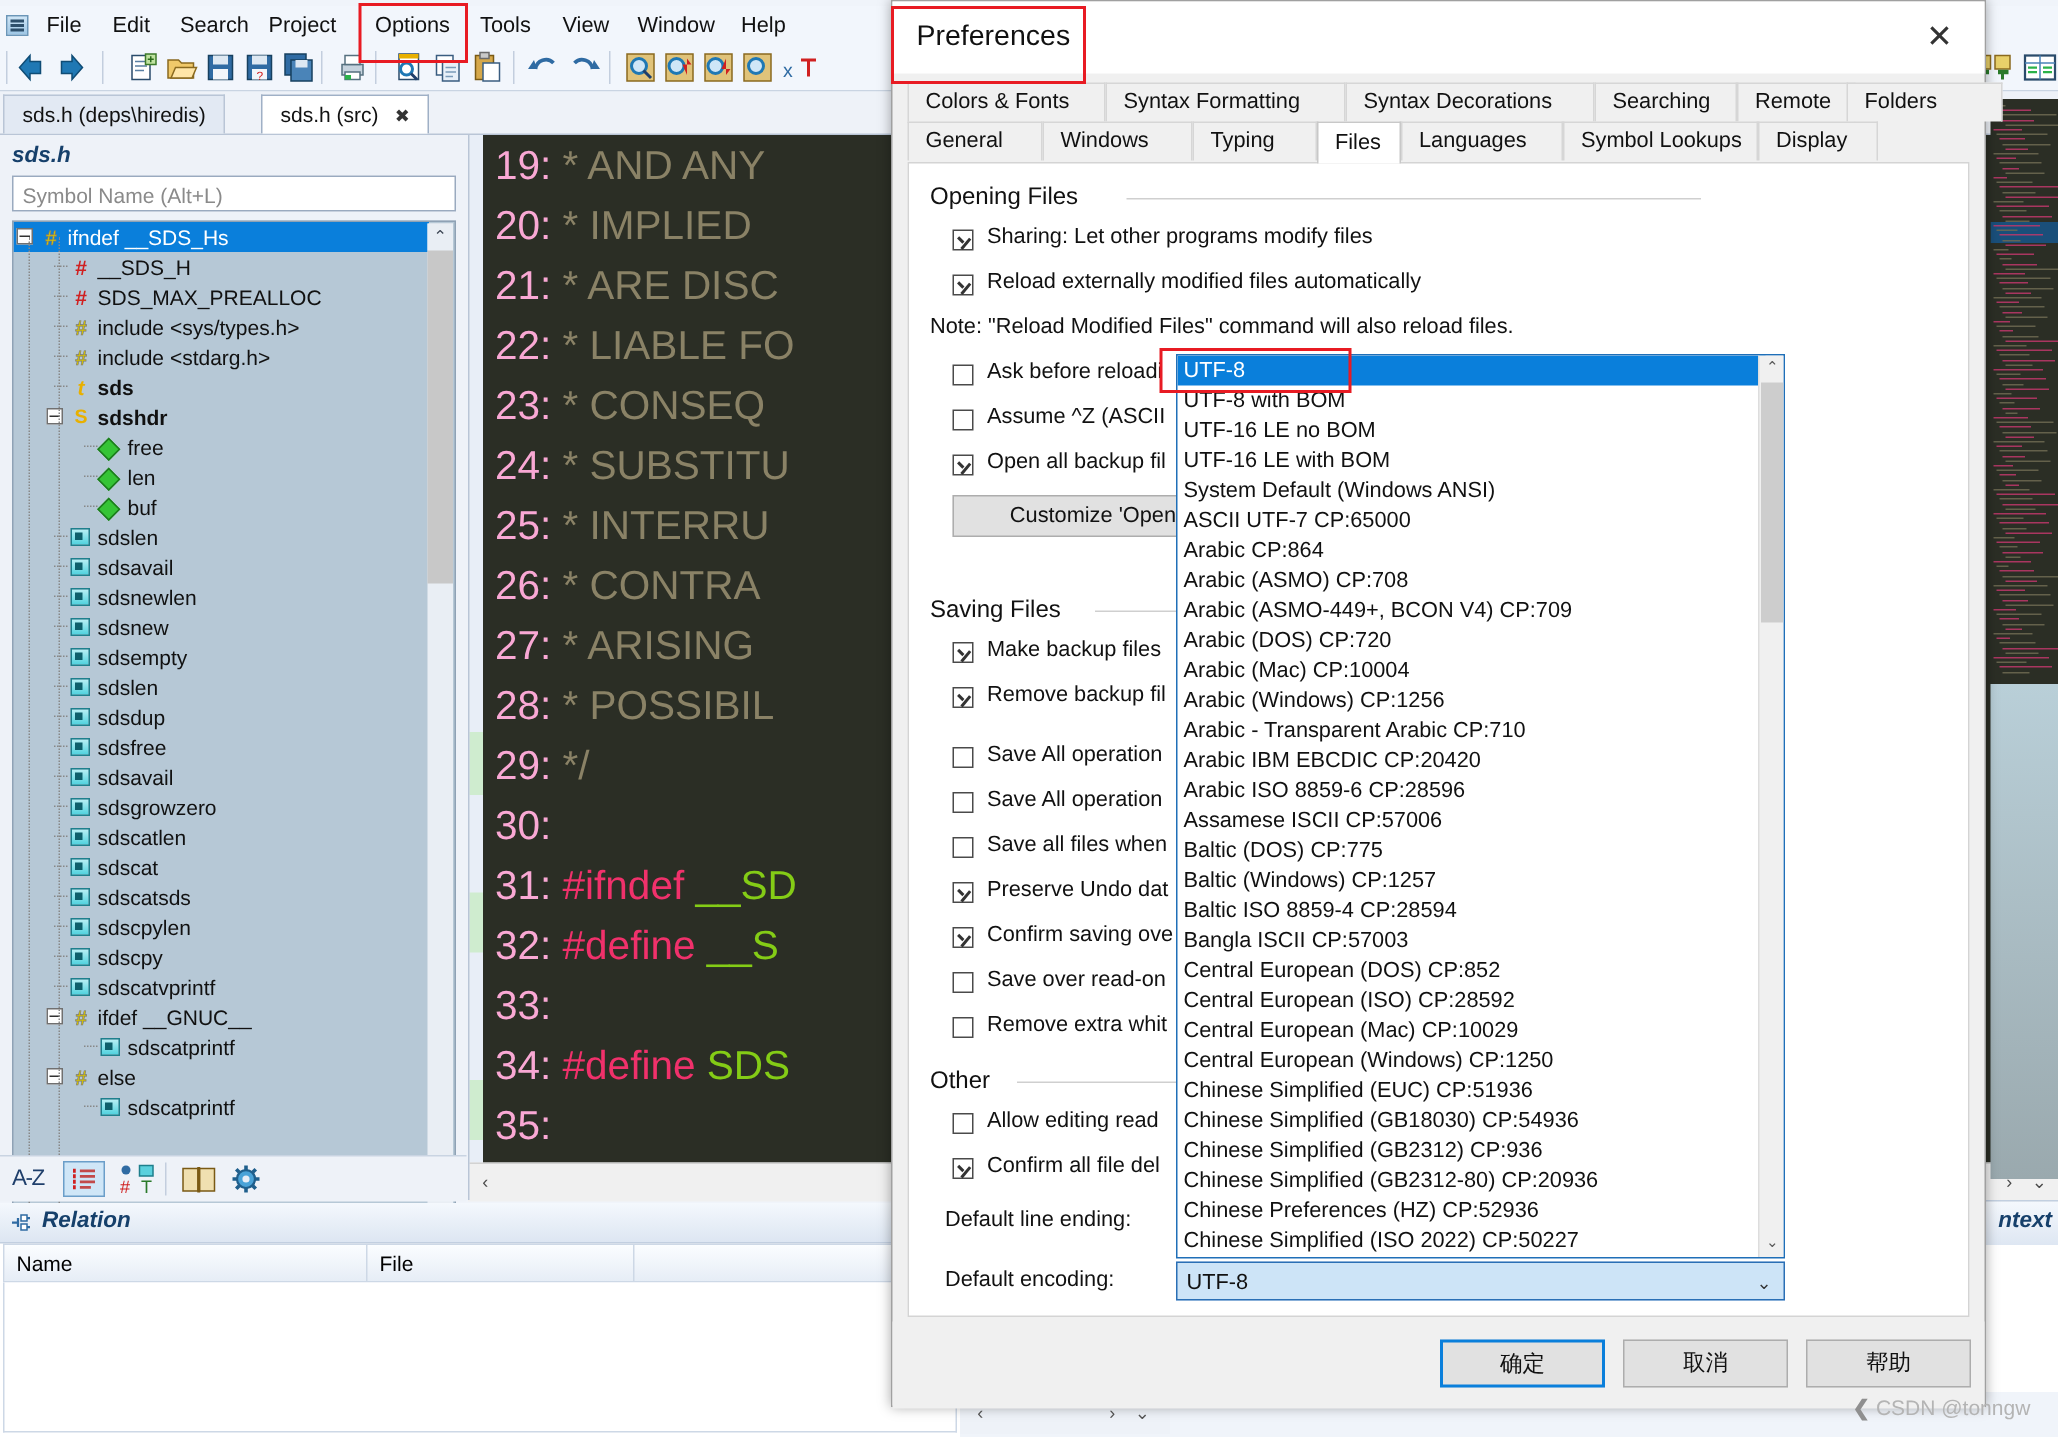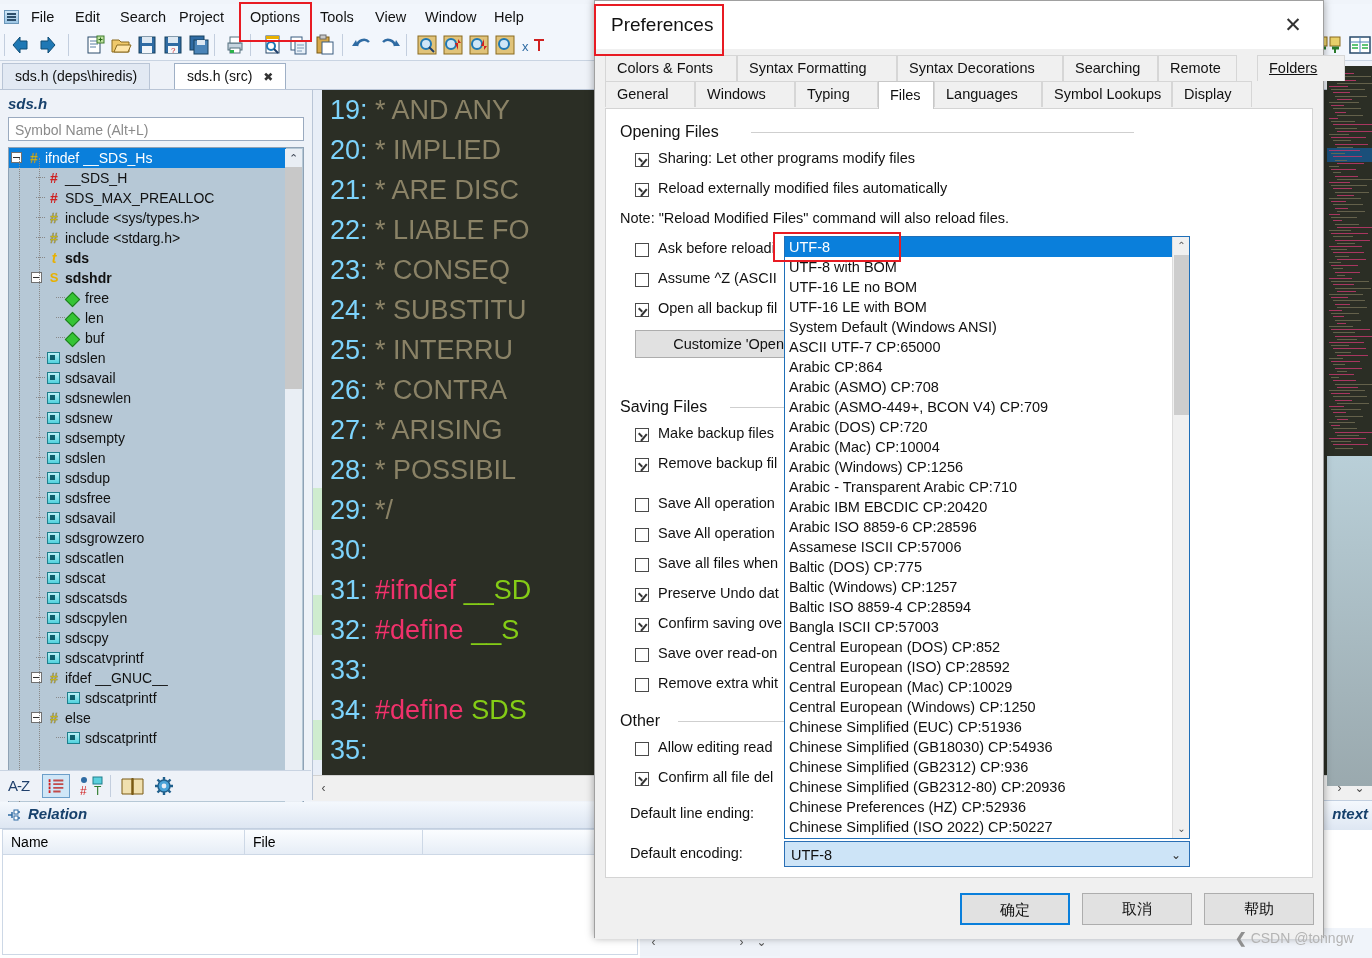--- a/index.html
+++ b/index.html
@@ -75,21 +75,21 @@
   #rel-cols{position:absolute;left:2px;top:27px;width:636px;height:26px;background:linear-gradient(#fbfdff,#e6edf6);border:1px solid #cdd8e6;box-sizing:border-box;}
   .rel-col{position:absolute;top:0;height:24px;line-height:24px;font-size:14px;padding-left:8px;border-right:1px solid #cdd8e6;box-sizing:border-box;}
   #rel-body{position:absolute;left:2px;top:53px;width:636px;height:100px;background:#fff;border:1px solid #cdd8e6;border-top:none;box-sizing:border-box;}
 
   
   #editor{position:absolute;left:312px;top:90px;width:1060px;height:710px;background:#2b2e25;overflow:hidden;}
   #fold{position:absolute;left:0;top:0;width:10px;height:710px;background:#e8eef7;}
   .foldmark{position:absolute;left:0;width:10px;background:#cfeccf;}
   .cline{position:absolute;left:18px;height:40px;line-height:40px;white-space:nowrap;font-size:27px;
      font-family:"Liberation Sans",sans-serif;}
-  .lnum{color:#7dd3fc;}
+  .lnum{color:#f9a8d4;}
   .ccomment{color:#8a8266;}
   .cpre{color:#f0316b;}
   .cid{color:#84cc16;}
   .cstr{color:#e8e07a;}
   #ed-hscroll{position:absolute;left:312px;top:775px;width:1060px;height:25px;background:#f0f0f0;border-top:1px solid #d2d2d2;}
   .hsb-btn{position:absolute;top:3px;width:19px;height:19px;text-align:center;line-height:19px;color:#4a4a4a;font-size:12px;}
 
   
   #minimap{position:absolute;left:1327px;top:66px;width:45px;height:390px;background:#2b2e25;overflow:hidden;}
   .mmline{position:absolute;height:1px;}
@@ -669,21 +669,21 @@
     <div id="prefs-title">Preferences</div>
     <div id="prefs-close">✕</div>
   </div>
 
   <div id="tabs-row1">
       <div class="ptab" style="left: 10px; width: 132px;">Colors &amp; Fonts</div>
       <div class="ptab" style="left: 142px; width: 160px;">Syntax Formatting</div>
       <div class="ptab" style="left: 302px; width: 166px;">Syntax Decorations</div>
       <div class="ptab" style="left: 468px; width: 95px;">Searching</div>
       <div class="ptab" style="left: 563px; width: 79px;">Remote</div>
-      <div class="ptab" style="left: 662px; width: 88px; text-decoration: underline;">Folders</div>
+      <div class="ptab" style="left: 636px; width: 104px;">Folders</div>
     </div>
   <div id="tabs-row2">
       <div class="ptab" style="left: 10px; width: 90px;">General</div>
       <div class="ptab" style="left: 100px; width: 100px;">Windows</div>
       <div class="ptab" style="left: 200px; width: 83px;">Typing</div>
       <div class="ptab active" style="left: 283px; width: 56px;">Files</div>
       <div class="ptab" style="left: 339px; width: 108px;">Languages</div>
       <div class="ptab" style="left: 447px; width: 130px;">Symbol Lookups</div>
       <div class="ptab" style="left: 577px; width: 80px;">Display</div>
     </div>

